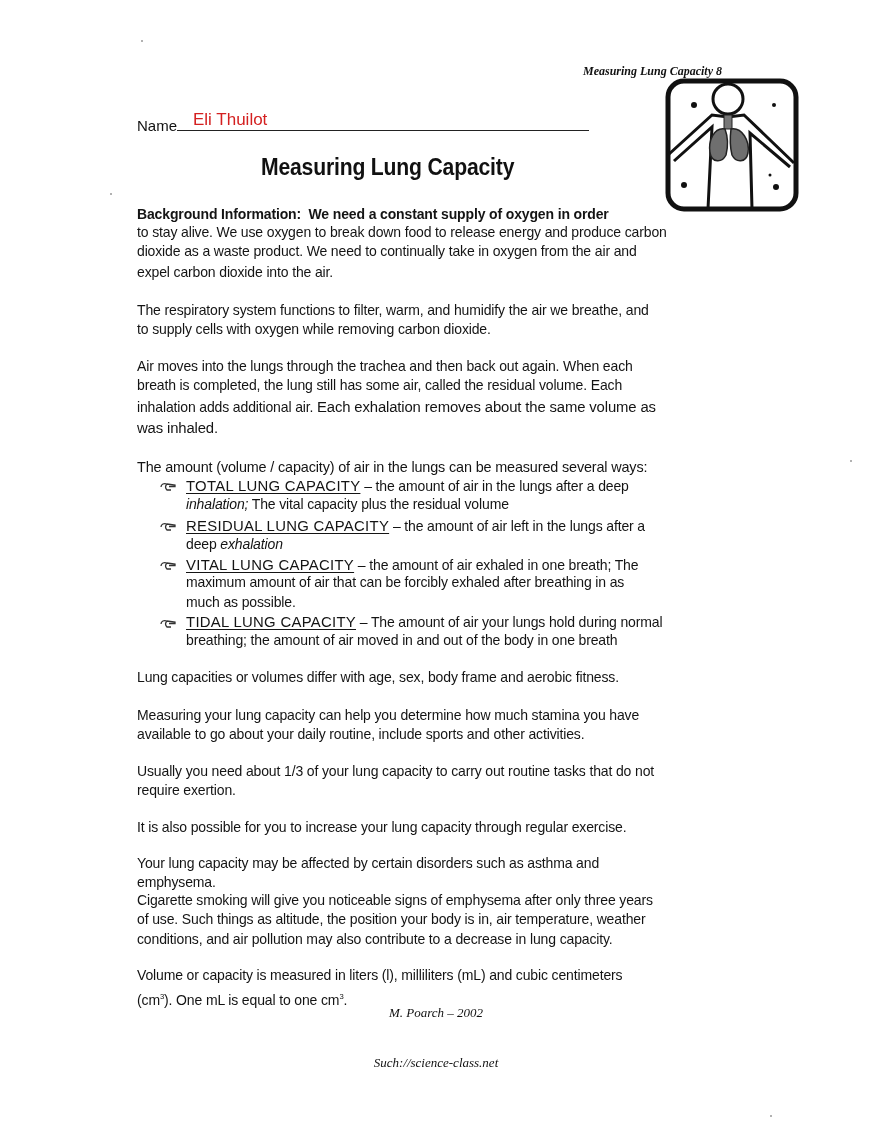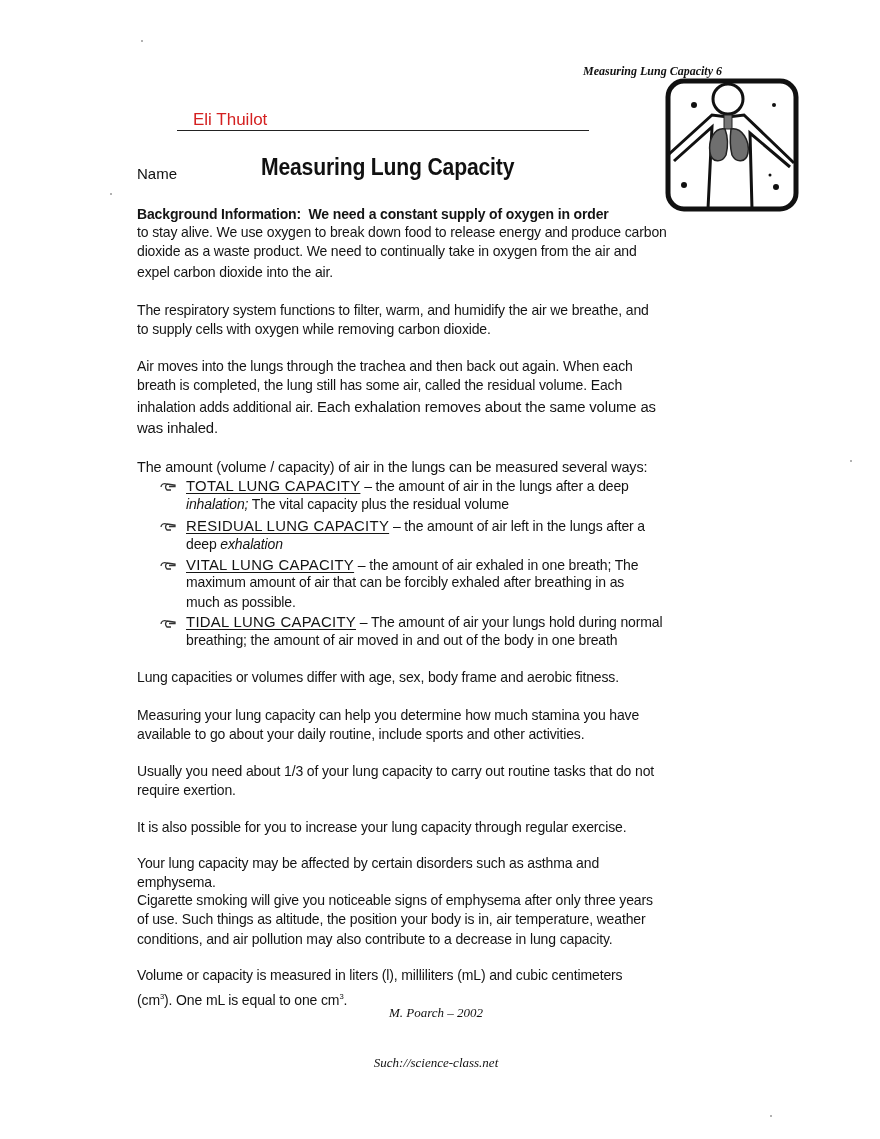--- a/index.html
+++ b/index.html
@@ -3,38 +3,38 @@
 <meta charset="utf-8">
 <style>
   html, body { margin:0; padding:0; background:#ffffff; }
   body { width:880px; height:1139px; position:relative; overflow:hidden;
          font-family:"Liberation Sans Narrow","Liberation Sans", "DejaVu Sans", sans-serif; color:#111; }
   .abs { position:absolute; }
   .body-text { font-family:"Liberation Sans", sans-serif; font-size:14.6px; line-height:19.5px;
                letter-spacing:-0.15px; color:#141414; transform:scaleX(0.96); transform-origin:left top; }
   .header-label { left:583px; top:64px; font-family:"Liberation Serif", serif; font-style:italic;
                   font-weight:bold; font-size:12px; color:#111; }
-  .name-row { left:137px; top:117px; font-size:15px; font-family:"Liberation Sans", sans-serif;margin-top:48px; }
+  .name-row { left:137px; top:117px; font-size:15px; font-family:"Liberation Sans", sans-serif; }
   .name-line { left:177px; top:130px; width:412px; height:0; border-bottom:1.5px solid #222; }
   .name-value { left:193px; top:110px; color:#d42020; font-size:17px; font-family:"Liberation Sans", sans-serif; }
   .title { left:261px; top:154px; font-size:23px; font-weight:bold; font-family:"Liberation Sans", sans-serif;
            transform:scaleX(0.92); transform-origin:left top; letter-spacing:-0.2px; color:#111; }
   .logo { left:664px; top:77px; width:136px; height:136px; }
   .bold { font-weight:bold; }
   .ital { font-style:italic; }
   .term { font-weight:normal; text-decoration:underline; text-underline-offset:2px; font-size:15.5px; letter-spacing:0.3px; }
   .bullet { width:16px; height:10px; }
   .footer { font-family:"Liberation Serif", serif; font-style:italic; font-size:13px; color:#111; text-align:center; width:300px; left:286px; }
   sup { font-size:8px; vertical-align:6px; }
   .speck { background:#999; width:2px; height:2px; border-radius:1px; }
 </style>
 </head>
 <body>
 
-<div class="abs header-label">Measuring Lung Capacity 6</div>
+<div class="abs header-label">Measuring Lung Capacity 8</div>
 
 <div class="abs logo">
   <svg width="136" height="136" viewBox="0 0 136 136">
     <rect x="4" y="4" width="128" height="128" rx="16" ry="16" fill="#fff" stroke="#111" stroke-width="5"></rect>
     <circle cx="64" cy="22" r="15" fill="#fff" stroke="#111" stroke-width="3"></circle>
     <path d="M4 78 L48 38 L64 40 L80 38 L130 86" fill="none" stroke="#111" stroke-width="3"></path>
     <path d="M10 84 L48 50 L44 132" fill="none" stroke="#111" stroke-width="3"></path>
     <path d="M126 90 L86 56 L88 132" fill="none" stroke="#111" stroke-width="3"></path>
     <path d="M60 38 L68 38 L68 52 L60 52 Z" fill="#777" stroke="#222" stroke-width="1"></path>
     <path d="M61 52 C50 50 44 64 46 76 C48 86 58 86 62 78 C64 70 64 60 61 52 Z" fill="#6f6f6f" stroke="#222" stroke-width="1.5"></path>

